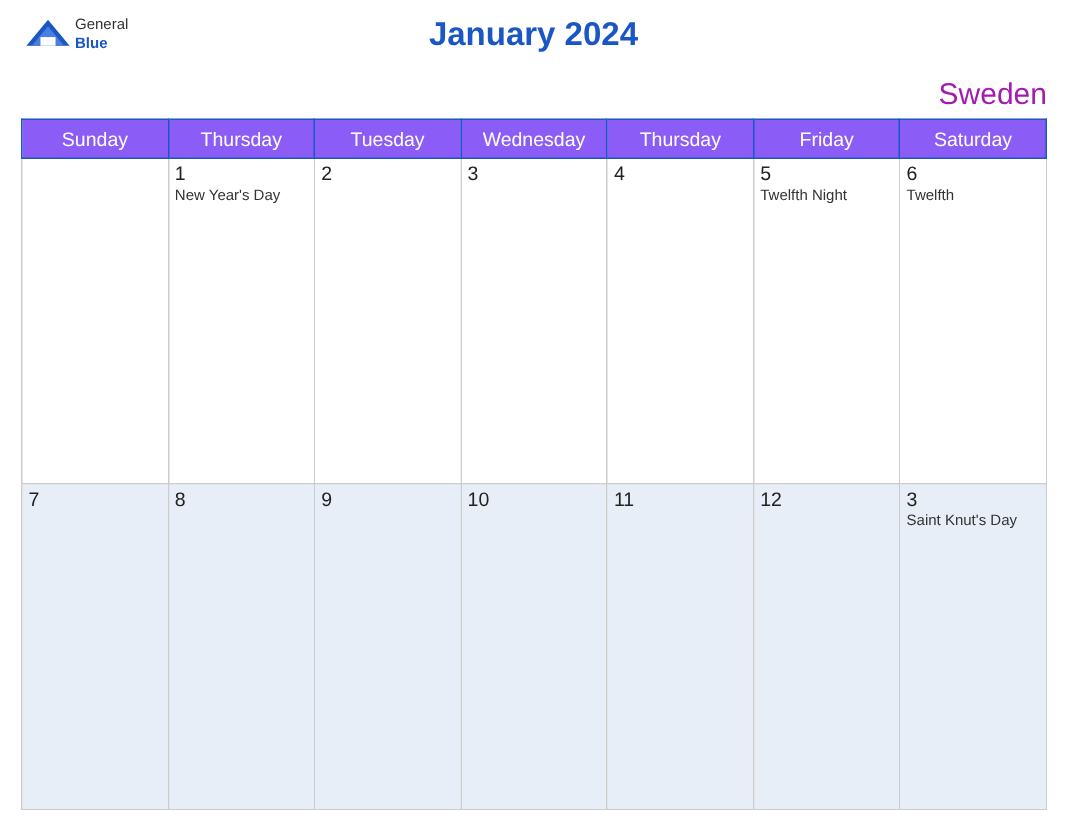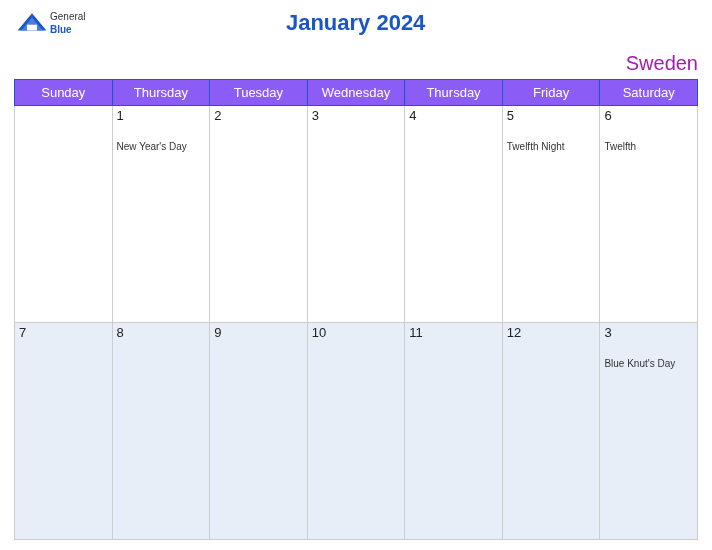--- a/index.html
+++ b/index.html
@@ -74,21 +74,21 @@
     }
     .date-num {
       font-size: 13px;
       color: #222;
       display: block;
     }
     .event-text {
       font-size: 10px;
       color: #333;
       display: block;
-      margin-top: 17px;
+      margin-top: 1px;
       line-height: 1.3;
     }
     
     .row-shade td {
       background-color: #e8eef8;
     }
   </style>
 </head>
 <body>
 
@@ -165,18 +165,18 @@
             <span class="date-num">10</span>
           </td>
           <td>
             <span class="date-num">11</span>
           </td>
           <td>
             <span class="date-num">12</span>
           </td>
           <td>
             <span class="date-num">3</span>
-            <span class="event-text">Blue Knut's Day</span>
+            <span class="event-text">Saint Knut's Day</span>
           </td>
         </tr>
       </tbody>
   </table>
 </div>
 
 </body></html>

